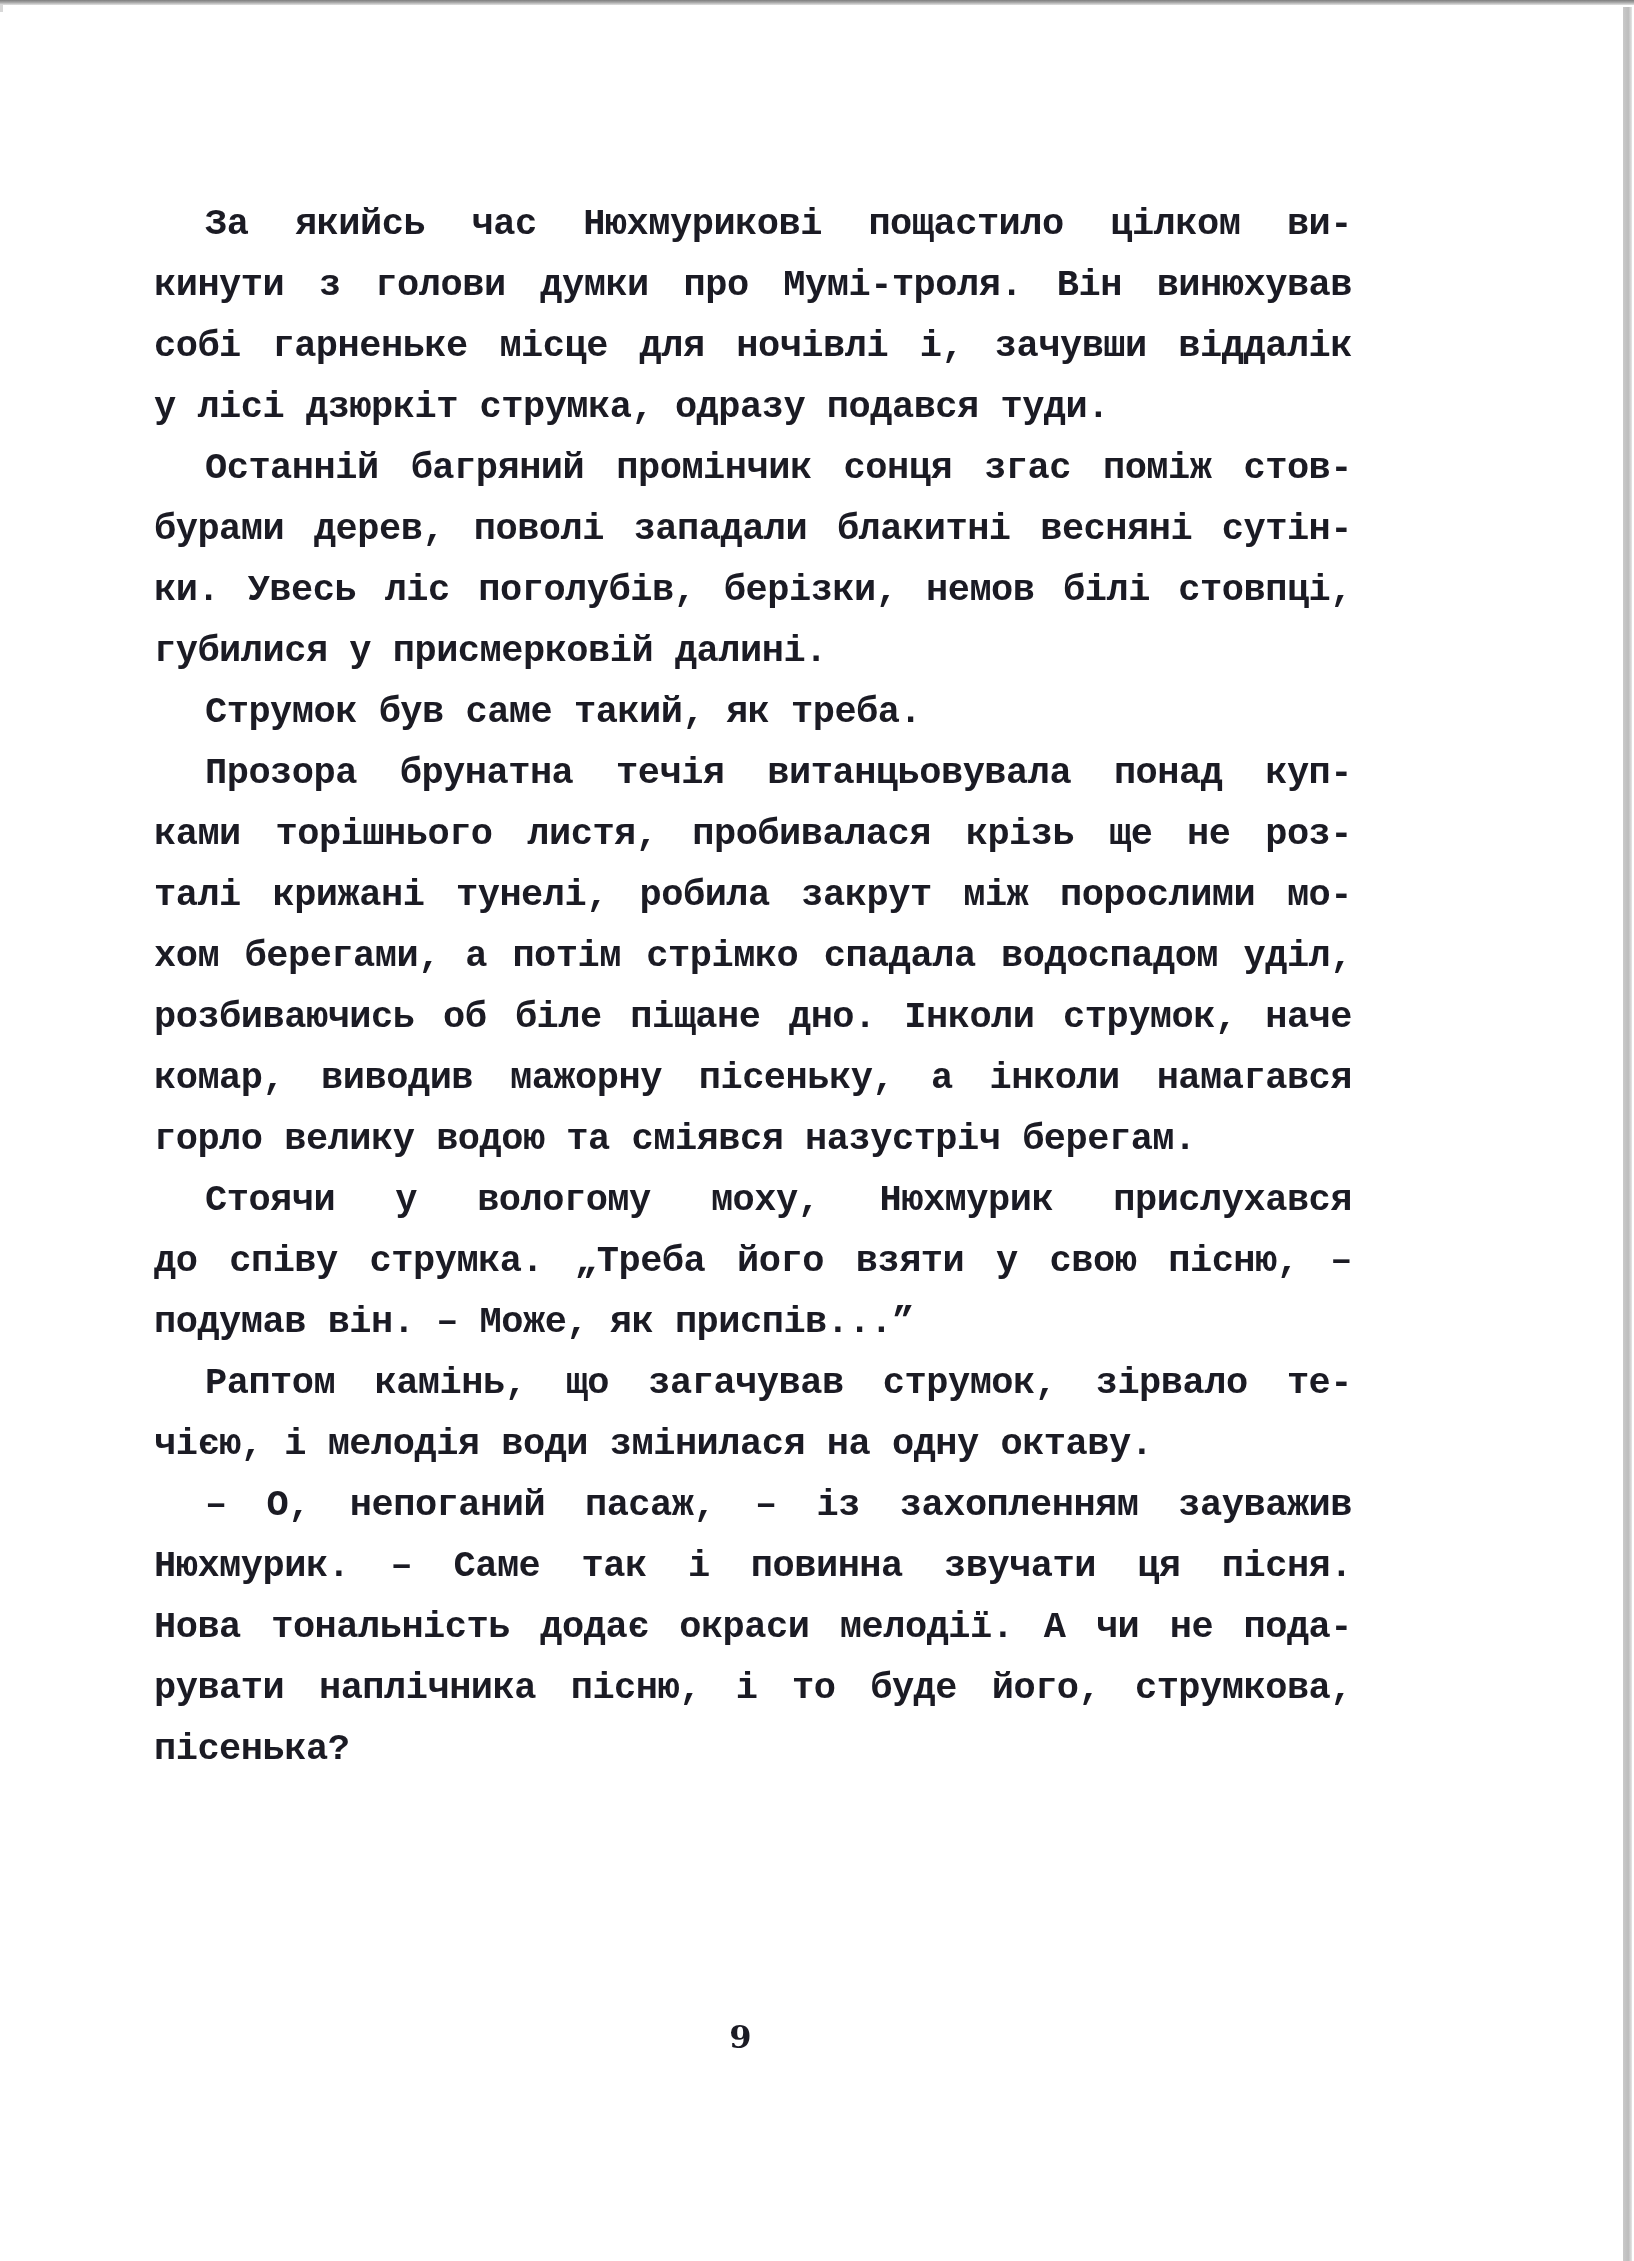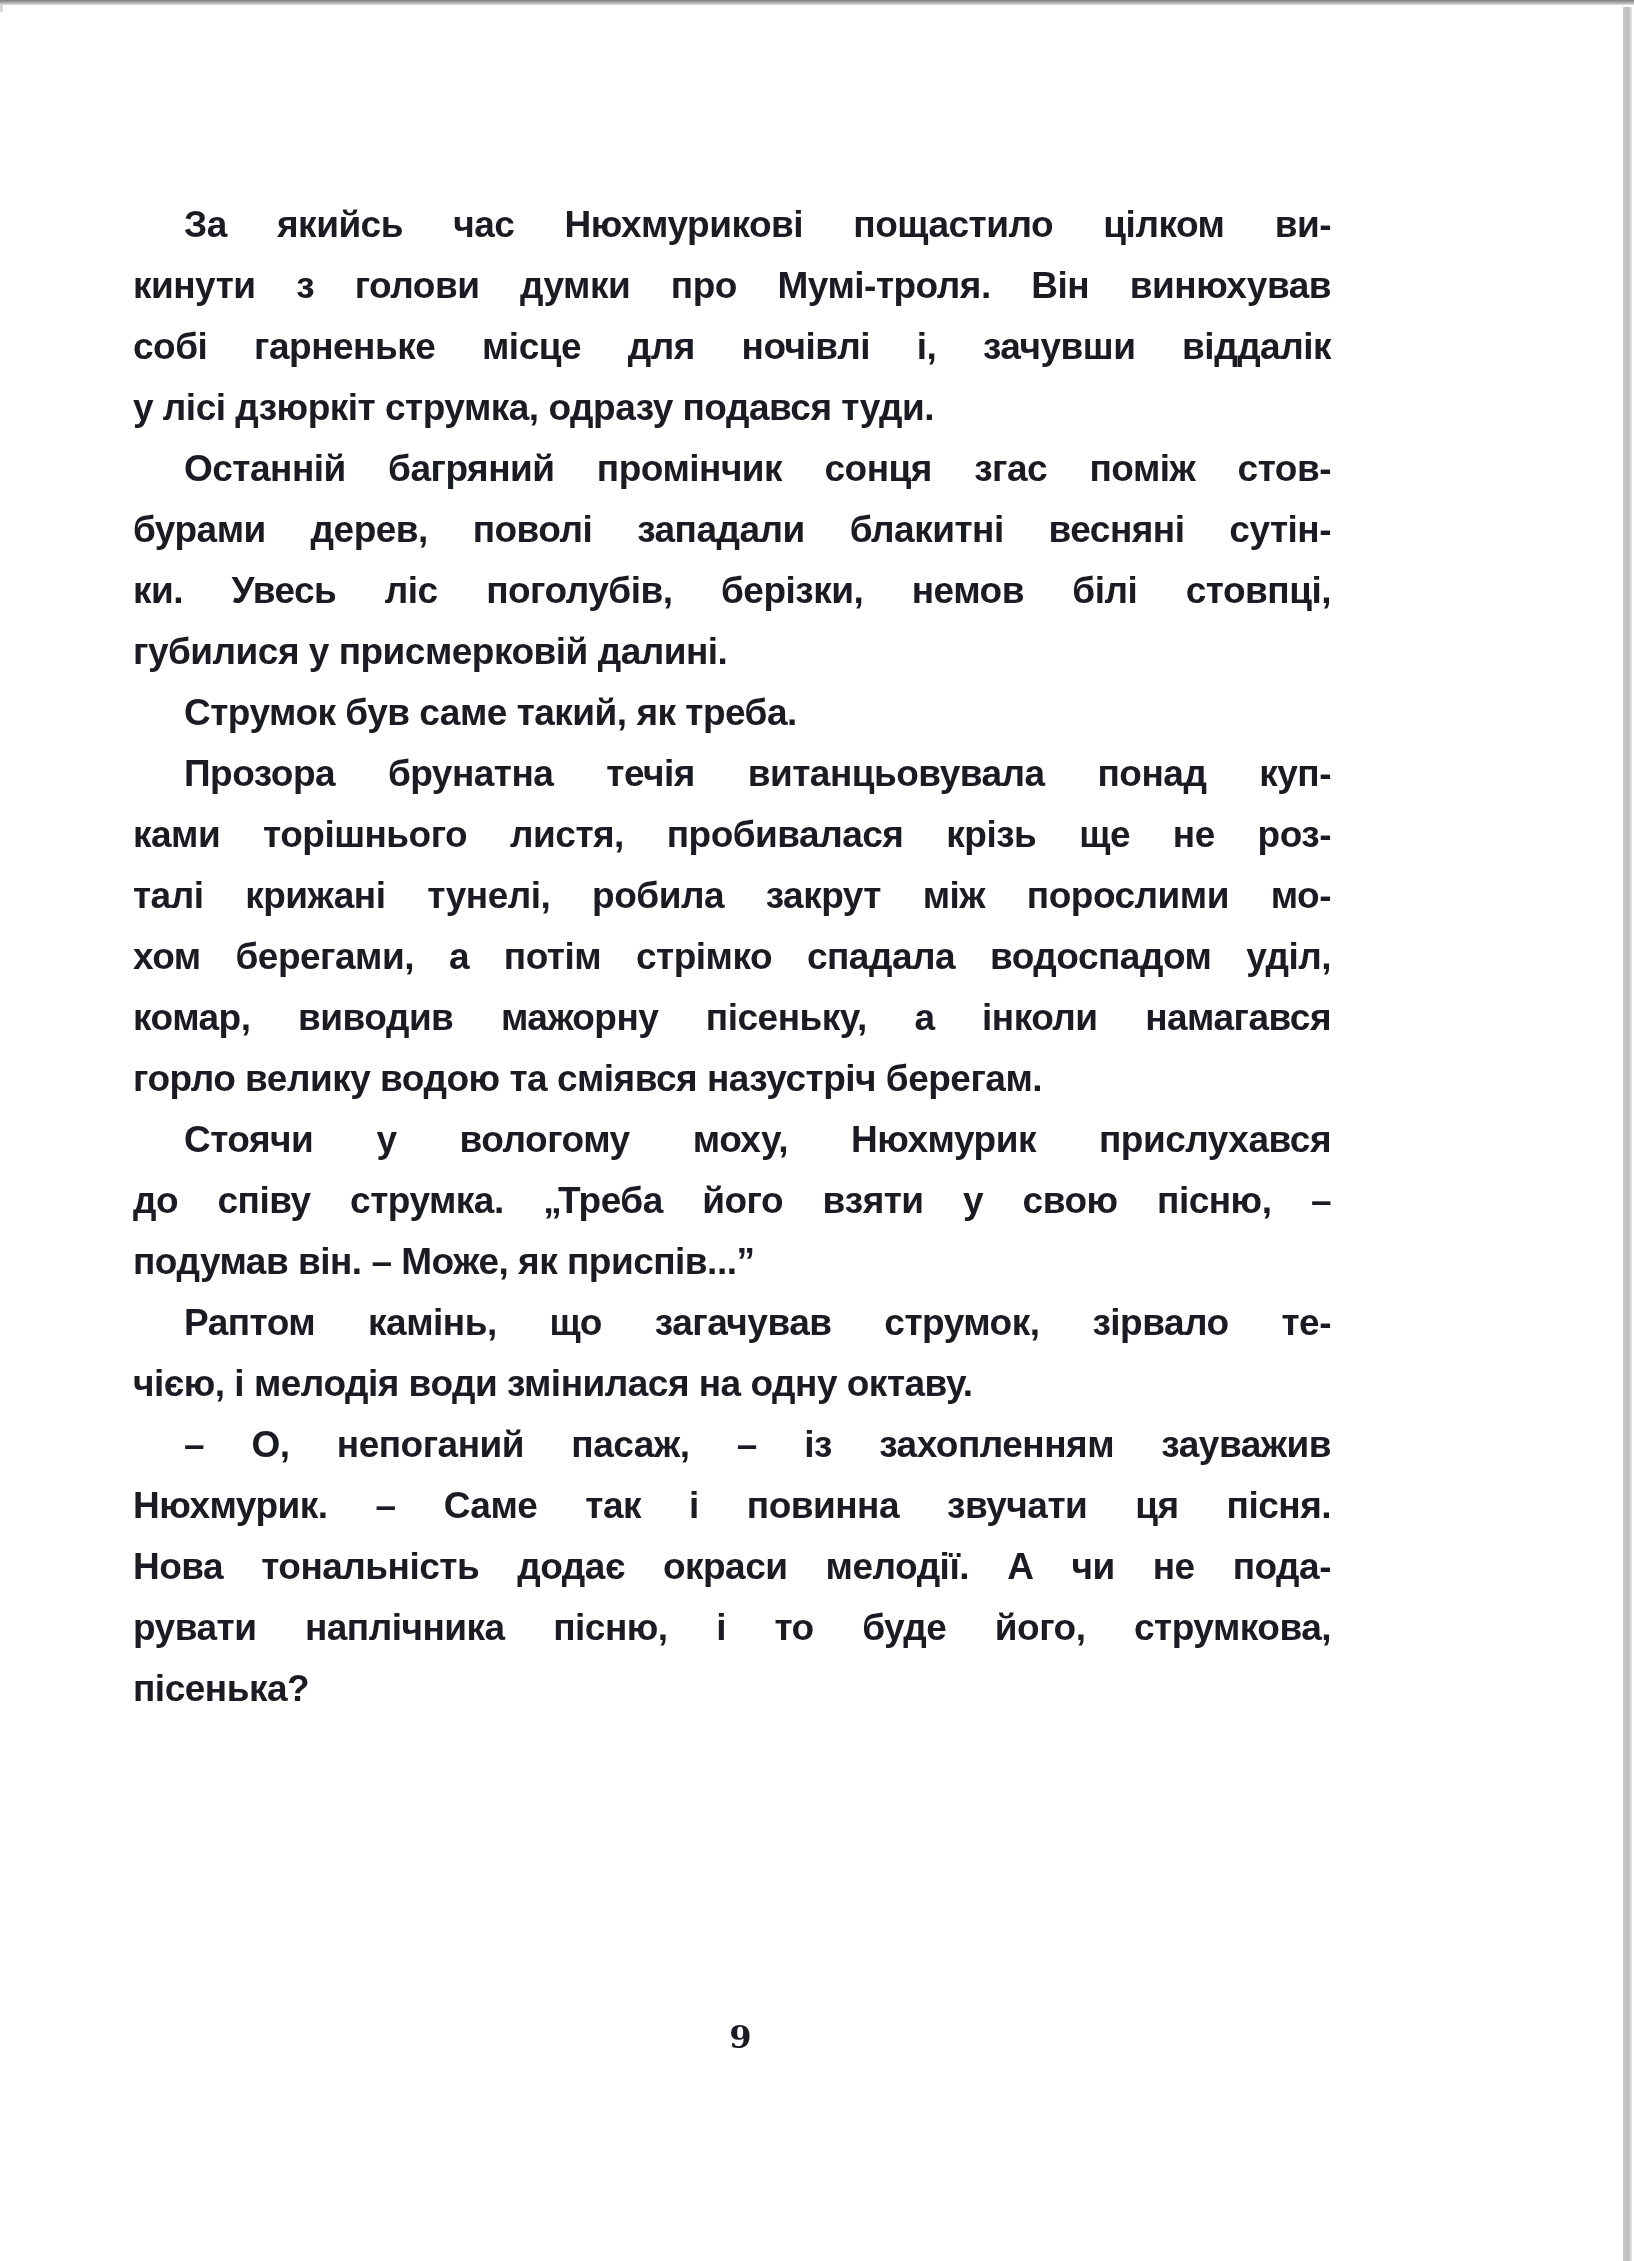--- a/index.html
+++ b/index.html
@@ -32,24 +32,24 @@
     background: #d8d8d8;
   }
   .page {
     position: absolute;
     left: 0; top: 5.1px;
     width: 1623px; height: 2256px;
     background: #ffffff;
   }
   .text-block {
     position: absolute;
-    left: 133px;
+    left: 154px;
     top: 189px;
     width: 1198px;
-    font-family: Liberation Sans, sans-serif;
+    font-family: Liberation Mono, monospace;
     font-size: 37px;
     font-weight: bold;
     color: #1b1b24;
     letter-spacing: -0.5px;
   }
   .line {
     height: 61px;
     line-height: 61px;
     white-space: nowrap;
     text-align: justify;
@@ -96,20 +96,21 @@
 
     <div class="paragraph">
       <div class="line indent last">Струмок був саме такий, як треба.</div>
     </div>
 
     <div class="paragraph">
       <div class="line indent">Прозора брунатна течія витанцьовувала понад куп-</div>
       <div class="line">ками торішнього листя, пробивалася крізь ще не роз-</div>
       <div class="line">талі крижані тунелі, робила закрут між порослими мо-</div>
       <div class="line">хом берегами, а потім стрімко спадала водоспадом уділ,</div>
+      <div class="line">розбиваючись об біле піщане дно. Інколи струмок, наче</div>
       <div class="line">комар, виводив мажорну пісеньку, а інколи намагався</div>
       <div class="line last">горло велику водою та сміявся назустріч берегам.</div>
     </div>
 
     <div class="paragraph">
       <div class="line indent">Стоячи у вологому моху, Нюхмурик прислухався</div>
       <div class="line">до співу струмка. „Треба його взяти у свою пісню, –</div>
       <div class="line last">подумав він. – Може, як приспів...”</div>
     </div>
 

